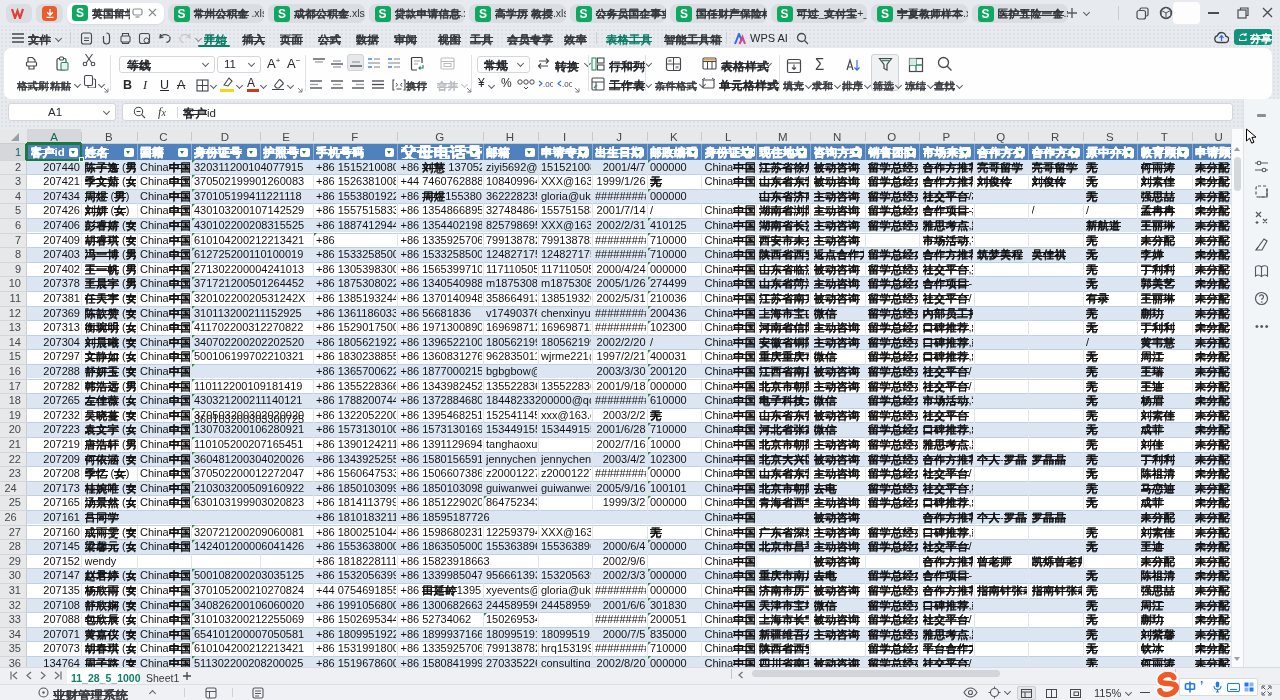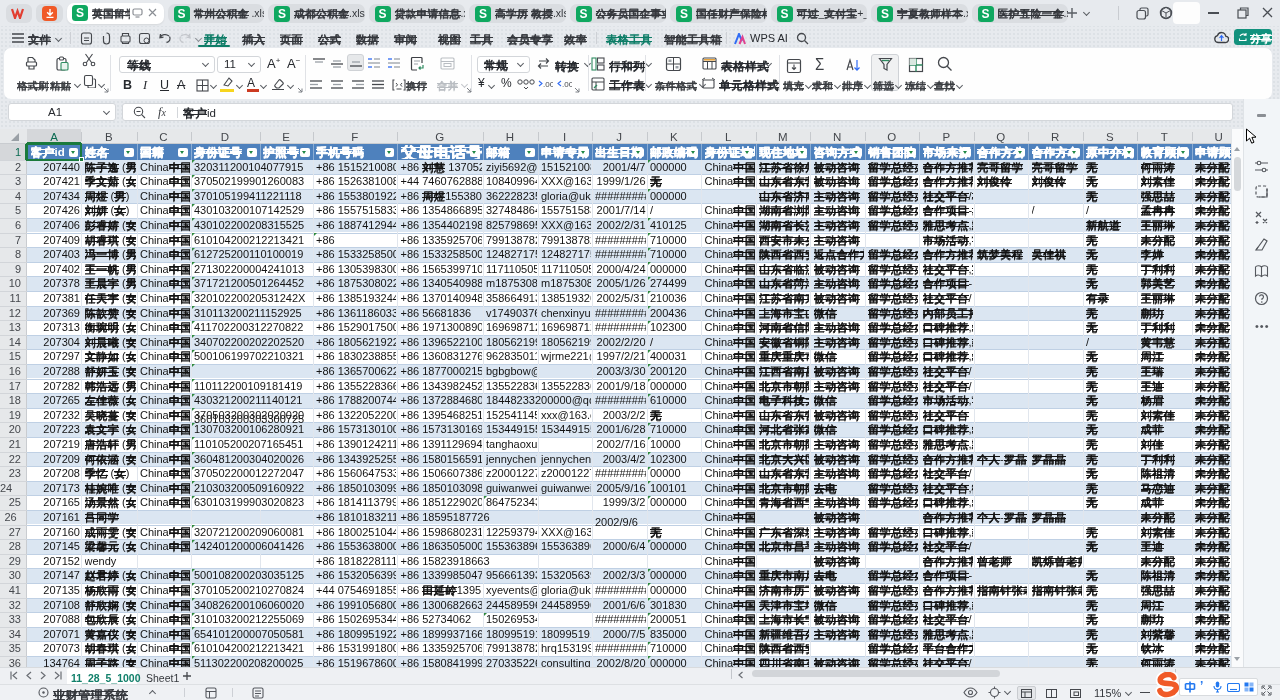--- a/index.html
+++ b/index.html
@@ -491,35 +491,35 @@
 <div class="a" style="left:0;top:407.7px;width:21px;height:14.6px;text-align:right;font-size:11px;color:#45484d;line-height:14.6px">19</div>
 <div class="a" style="left:0;top:407.7px;width:27px;height:1px;background:#d2d5d9"></div>
 <div class="a" style="left:0;top:422.3px;width:21px;height:14.6px;text-align:right;font-size:11px;color:#45484d;line-height:14.6px">20</div>
 <div class="a" style="left:0;top:422.3px;width:27px;height:1px;background:#d2d5d9"></div>
 <div class="a" style="left:0;top:436.9px;width:21px;height:14.6px;text-align:right;font-size:11px;color:#45484d;line-height:14.6px">21</div>
 <div class="a" style="left:0;top:436.9px;width:27px;height:1px;background:#d2d5d9"></div>
 <div class="a" style="left:0;top:451.5px;width:21px;height:14.6px;text-align:right;font-size:11px;color:#45484d;line-height:14.6px">22</div>
 <div class="a" style="left:0;top:451.5px;width:27px;height:1px;background:#d2d5d9"></div>
 <div class="a" style="left:0;top:466.1px;width:21px;height:14.6px;text-align:right;font-size:11px;color:#45484d;line-height:14.6px">23</div>
 <div class="a" style="left:0;top:466.1px;width:27px;height:1px;background:#d2d5d9"></div>
-<div class="a" style="left:0;top:480.7px;width:21px;height:14.6px;text-align:left;font-size:11px;color:#45484d;line-height:14.6px">24</div>
+<div class="a" style="left:0;top:480.7px;width:21px;height:14.6px;text-align:center;font-size:11px;color:#45484d;line-height:14.6px">24</div>
 <div class="a" style="left:0;top:480.7px;width:27px;height:1px;background:#d2d5d9"></div>
 <div class="a" style="left:0;top:495.3px;width:21px;height:14.6px;text-align:right;font-size:11px;color:#45484d;line-height:14.6px">25</div>
 <div class="a" style="left:0;top:495.3px;width:27px;height:1px;background:#d2d5d9"></div>
 <div class="a" style="left:0;top:509.9px;width:21px;height:14.6px;text-align:center;font-size:11px;color:#45484d;line-height:14.6px">26</div>
 <div class="a" style="left:0;top:509.9px;width:27px;height:1px;background:#d2d5d9"></div>
 <div class="a" style="left:0;top:524.5px;width:21px;height:14.6px;text-align:right;font-size:11px;color:#45484d;line-height:14.6px">27</div>
 <div class="a" style="left:0;top:524.5px;width:27px;height:1px;background:#d2d5d9"></div>
 <div class="a" style="left:0;top:539.1px;width:21px;height:14.6px;text-align:right;font-size:11px;color:#45484d;line-height:14.6px">28</div>
 <div class="a" style="left:0;top:539.1px;width:27px;height:1px;background:#d2d5d9"></div>
 <div class="a" style="left:0;top:553.7px;width:21px;height:14.6px;text-align:right;font-size:11px;color:#45484d;line-height:14.6px">29</div>
 <div class="a" style="left:0;top:553.7px;width:27px;height:1px;background:#d2d5d9"></div>
 <div class="a" style="left:0;top:568.3px;width:21px;height:14.6px;text-align:right;font-size:11px;color:#45484d;line-height:14.6px">30</div>
 <div class="a" style="left:0;top:568.3px;width:27px;height:1px;background:#d2d5d9"></div>
-<div class="a" style="left:0;top:582.9px;width:21px;height:14.6px;text-align:right;font-size:11px;color:#45484d;line-height:14.6px">41</div>
+<div class="a" style="left:0;top:582.9px;width:21px;height:14.6px;text-align:right;font-size:11px;color:#45484d;line-height:14.6px">31</div>
 <div class="a" style="left:0;top:582.9px;width:27px;height:1px;background:#d2d5d9"></div>
 <div class="a" style="left:0;top:597.5px;width:21px;height:14.6px;text-align:right;font-size:11px;color:#45484d;line-height:14.6px">32</div>
 <div class="a" style="left:0;top:597.5px;width:27px;height:1px;background:#d2d5d9"></div>
 <div class="a" style="left:0;top:612.1px;width:21px;height:14.6px;text-align:right;font-size:11px;color:#45484d;line-height:14.6px">33</div>
 <div class="a" style="left:0;top:612.1px;width:27px;height:1px;background:#d2d5d9"></div>
 <div class="a" style="left:0;top:626.7px;width:21px;height:14.6px;text-align:right;font-size:11px;color:#45484d;line-height:14.6px">34</div>
 <div class="a" style="left:0;top:626.7px;width:27px;height:1px;background:#d2d5d9"></div>
 <div class="a" style="left:0;top:641.3px;width:21px;height:14.6px;text-align:right;font-size:11px;color:#45484d;line-height:14.6px">35</div>
 <div class="a" style="left:0;top:641.3px;width:27px;height:1px;background:#d2d5d9"></div>
 <div class="a" style="left:0;top:655.9px;width:21px;height:14.6px;text-align:right;font-size:11px;color:#45484d;line-height:14.6px">36</div>
@@ -1155,21 +1155,21 @@
 <div class="cell" style="left:1140.5px;top:509.9px;width:50.0px;"><b class="z">未分配</b></div>
 <div class="cell" style="left:1195.0px;top:509.9px;width:50.0px;"><b class="z">未分配</b></div>
 <div class="cell" style="left:30.5px;top:524.5px;width:49.5px;text-align:right;">207160</div>
 <div class="cell" style="left:84.5px;top:524.5px;width:51.0px;"><b class="z">成雨雯</b> (<b class="z">女</b>)</div>
 <div class="cell" style="left:140.0px;top:524.5px;width:49.5px;">China<b class="z">中国</b></div>
 <div class="cell" style="left:194.0px;top:524.5px;width:117.5px;">320721200209060081</div>
 <div class="cell" style="left:316.0px;top:524.5px;width:80.0px;">+86 18002510444</div>
 <div class="cell" style="left:400.5px;top:524.5px;width:81.0px;">+86 15986802314</div>
 <div class="cell" style="left:486.0px;top:524.5px;width:50.5px;">122593794</div>
 <div class="cell" style="left:541.0px;top:524.5px;width:49.5px;">XXX@163.c</div>
-<div class="cell" style="left:595.0px;top:515px;width:50.5px;text-align:left;">2002/9/6</div>
+<div class="cell" style="left:595.0px;top:554px;width:50.5px;text-align:right;">2002/9/6</div>
 <div class="cell" style="left:650.0px;top:524.5px;width:50.0px;"><b class="z">无</b></div>
 <div class="cell" style="left:704.5px;top:524.5px;width:50.0px;">China<b class="z">中国</b></div>
 <div class="cell" style="left:759.0px;top:524.5px;width:50.0px;"><b class="z">广东省深圳市</b></div>
 <div class="cell" style="left:813.5px;top:524.5px;width:50.0px;"><b class="z">主动咨询</b></div>
 <div class="cell" style="left:868.0px;top:524.5px;width:50.0px;"><b class="z">留学总经办</b></div>
 <div class="cell" style="left:922.5px;top:524.5px;width:50.0px;"><b class="z">口碑推荐</b>,<b class="z">老</b></div>
 <div class="cell" style="left:1086.0px;top:524.5px;width:50.0px;"><b class="z">无</b></div>
 <div class="cell" style="left:1140.5px;top:524.5px;width:50.0px;"><b class="z">刘素佳</b></div>
 <div class="cell" style="left:1195.0px;top:524.5px;width:50.0px;"><b class="z">未分配</b></div>
 <div class="cell" style="left:30.5px;top:539.1px;width:49.5px;text-align:right;">207145</div>

